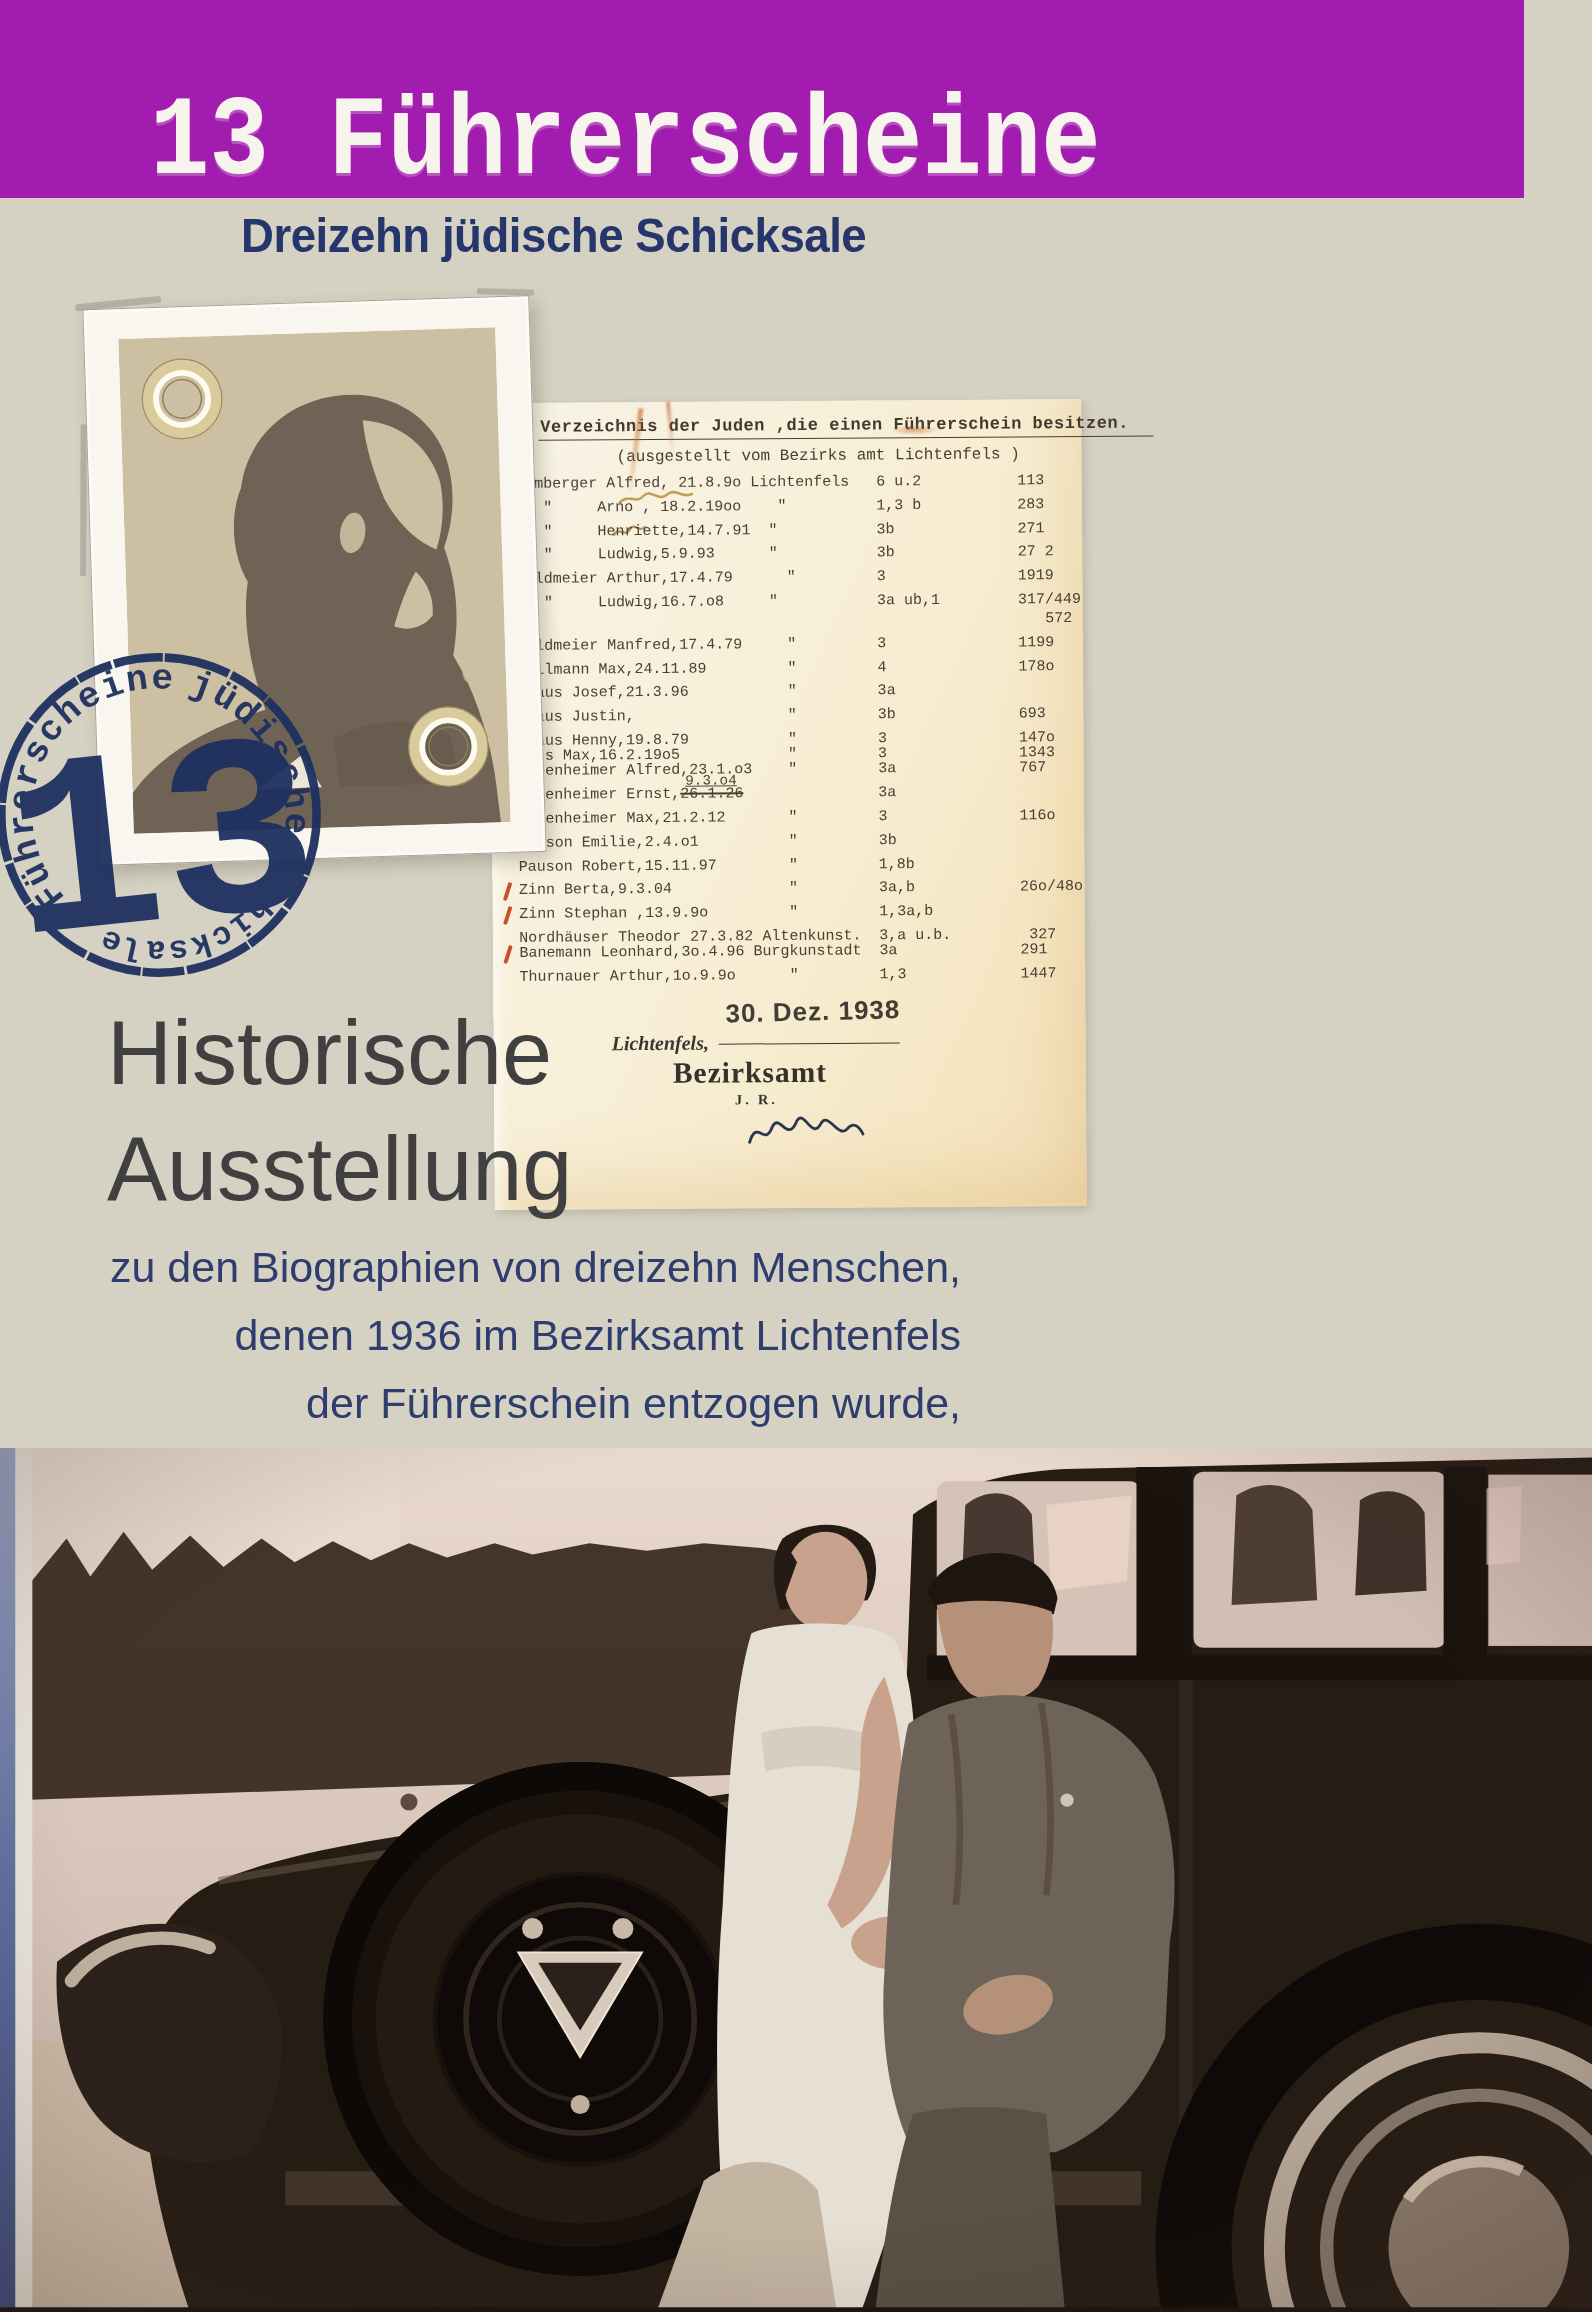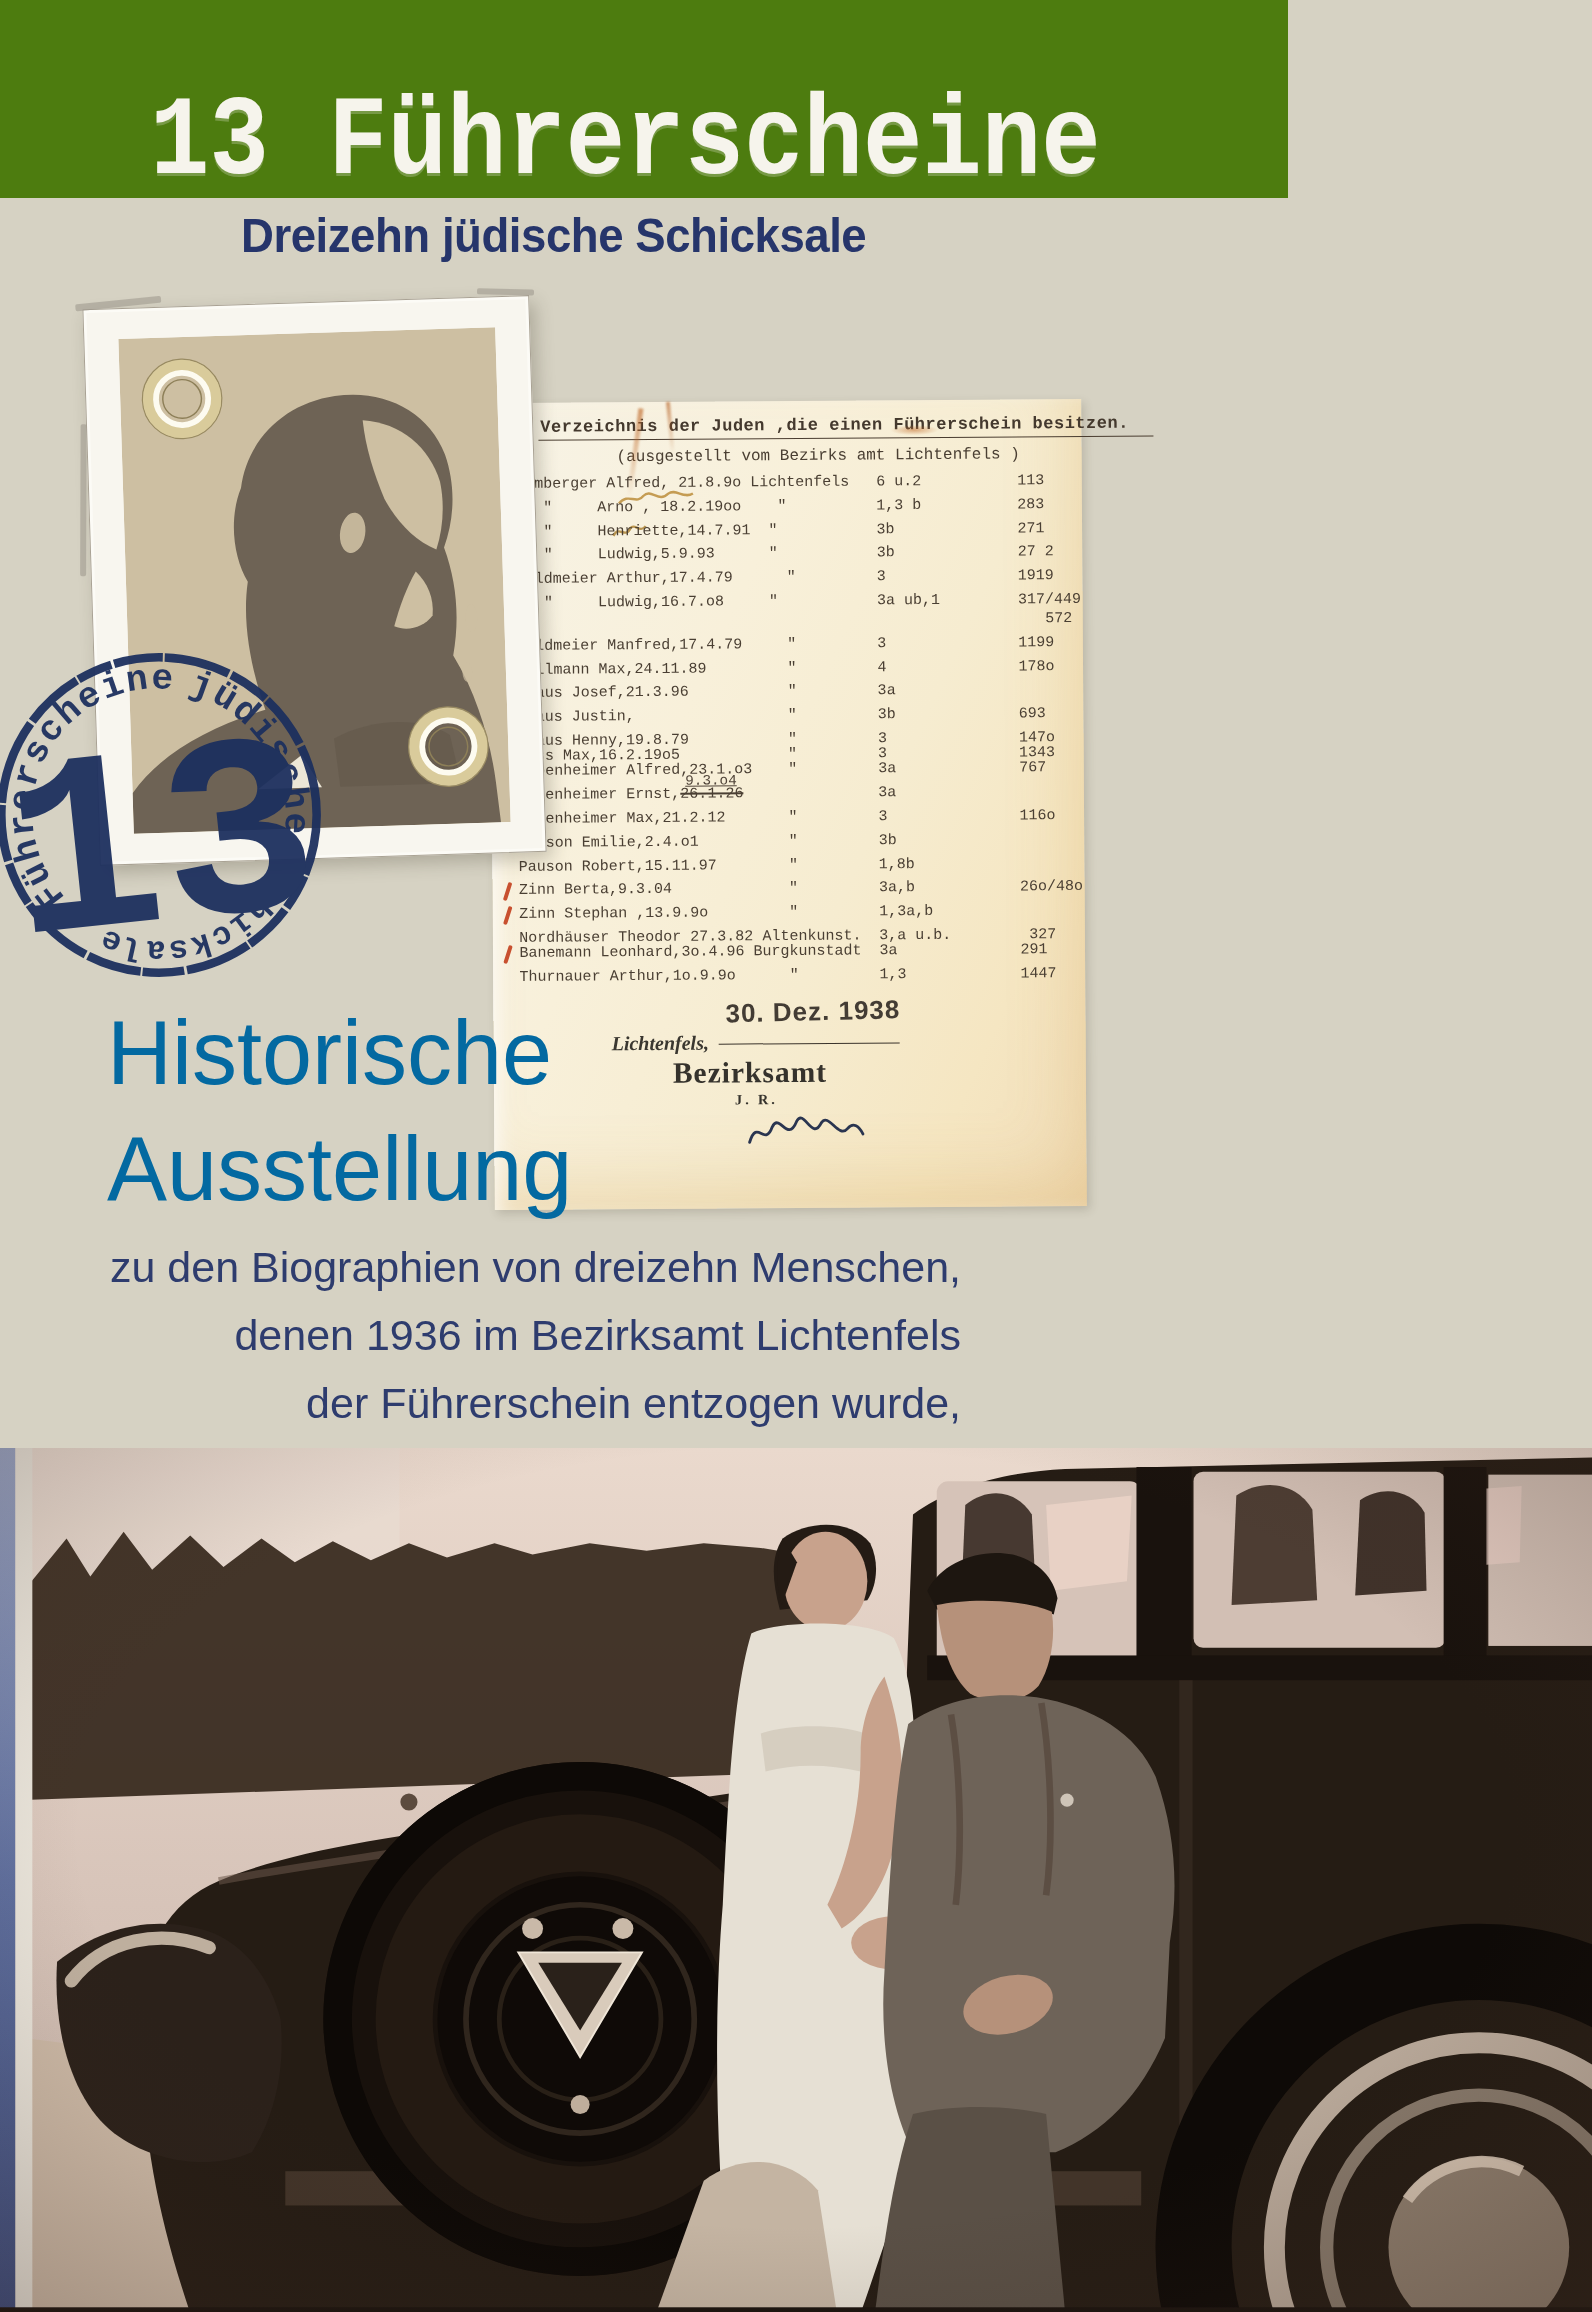--- a/index.html
+++ b/index.html
@@ -2,21 +2,21 @@
 <html style="font-size:15px"><head>
 <meta charset="utf-8">
 <style>
   html,body{margin:0;padding:0;background:#555;}
   .poster{
     position:relative;width:1592px;height:2312px;overflow:hidden;
     background:#d6d2c3;font-family:"Liberation Sans",sans-serif;
     margin:0 auto;
   }
   
-  .band{position:absolute;left:0;top:0;width:1288px;height:198px;background:#4d7c0f;z-index:10;}
+  .band{position:absolute;left:0;top:0;width:1524px;height:198px;background:#a21caf;z-index:10;}
   .poster-title{
     position:absolute;left:150px;top:80px;
     font-family:"Liberation Mono",monospace;font-weight:bold;
     font-size:99px;color:#f6f4ec;white-space:nowrap;
     transform:scaleY(1.14);transform-origin:top left;letter-spacing:0px;
     text-shadow:0 1.9px 0 rgba(246,244,236,.25);
   }
   .poster-subtitle{
     position:absolute;left:241px;top:207px;
     font-size:49px;font-weight:600;color:#26356b;white-space:nowrap;
@@ -67,21 +67,21 @@
   .stamp-line{display:inline-block;width:181px;border-top:1.9px solid #3a332b;transform:translateY(-4.8px);margin-left:9.5px;}
   .office-stamp{margin:1.9px 0 0 164px;font-family:"Liberation Serif",serif;font-weight:bold;font-size:29.5px;letter-spacing:1px;color:#35322c;}
   .initials{margin:1.9px 0 0 226px;font-family:"Liberation Serif",serif;font-weight:bold;font-size:14.3px;letter-spacing:2.9px;color:#35322c;}
   .signature{margin:0 0 0 234px;display:block;}
   .rust{position:absolute;pointer-events:none;}
   .rust.r1{left:143px;top:5.7px;width:4.8px;height:90px;background:linear-gradient(#c06a2a,rgba(192,106,42,0));transform:rotate(8deg);opacity:.65;filter:blur(1px);}
   .rust.r2{left:179px;top:0;width:3.8px;height:52px;background:linear-gradient(#b45f22,rgba(180,95,34,0));transform:rotate(-5deg);opacity:.6;filter:blur(1px);}
   .rust.r3{right:143px;top:25px;width:48px;height:9.5px;background:radial-gradient(closest-side,rgba(196,110,44,.55),rgba(196,110,44,0));}
   .scribbles{position:absolute;left:91px;top:84px;pointer-events:none;}
   
-  .heading{position:absolute;left:107px;top:995px;font-size:90px;line-height:116px;color:#0369a1;z-index:5;}
+  .heading{position:absolute;left:107px;top:995px;font-size:90px;line-height:116px;color:#404040;z-index:5;}
   .body-text{position:absolute;left:110px;top:1233px;font-size:43px;line-height:68px;color:#2e3c6e;z-index:6;white-space:nowrap;text-align:right;}
   
   .photo{position:absolute;left:0;top:1448px;width:1592px;height:865px;z-index:1;}
   .photo svg{display:block;}
 </style>
 </head>
 <body>
 
 <div class="poster">
 

